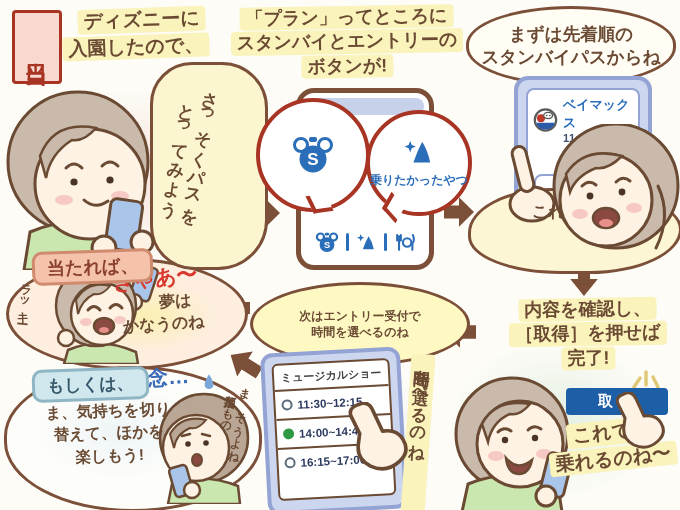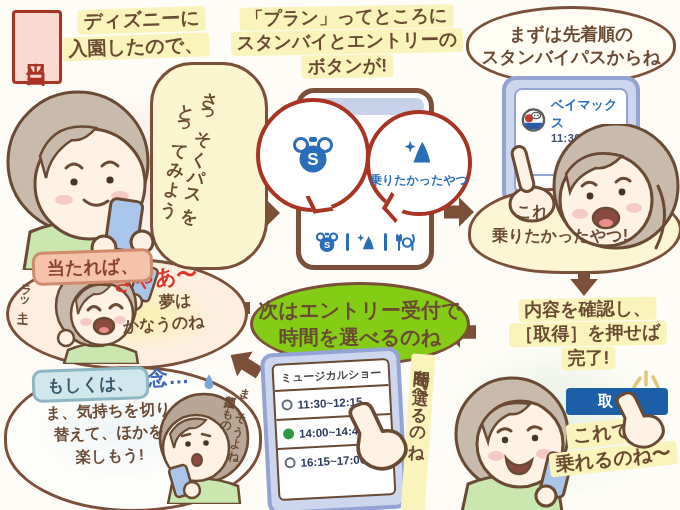--- a/index.html
+++ b/index.html
@@ -128,21 +128,21 @@
   </div>
   <div class="ctail" style="left:384px;top:198px;transform:rotate(120deg) skewX(-18deg);"></div>
 
   <div class="arr" style="left:444px;top:196px;width:30px;height:32px;"></div>
 
   <div class="oval" style="left:466px;top:6px;width:204px;height:74px;border-radius:50%/48%;background:#fffdf4;font-size:17.5px;line-height:1.3;text-align:center;">
     <span>まずは先着順の</span>
     <span>スタンバイパスからね</span>
   </div>
 
-  <div class="abs" style="left:502px;top:76px;width:130px;height:122px;background:#cdd6ef;border:4px solid #93a3d4;border-radius:14px;">
+  <div class="abs" style="left:514px;top:76px;width:130px;height:122px;background:#cdd6ef;border:4px solid #93a3d4;border-radius:14px;">
     <div style="position:absolute;left:8px;right:8px;top:8px;bottom:8px;background:#fff;border:2.5px solid #93a3d4;border-radius:8px;overflow:hidden;">
       <div style="display:flex;align-items:center;gap:5px;padding:6px 4px 4px 5px;">
         <svg width="28" height="28" viewBox="0 0 28 28">
           <circle cx="14" cy="14" r="12" fill="#fff" stroke="#5a5a5a" stroke-width="2.5"></circle>
           <path d="M3.5 17 a11 11 0 0 0 21 0 Z" fill="#2a5aa8"></path>
           <circle cx="9" cy="12" r="4.5" fill="#c0392b"></circle>
           <ellipse cx="17" cy="9" rx="5" ry="3.5" fill="#fdfdfd" stroke="#555" stroke-width="1.5"></ellipse>
           <circle cx="15.5" cy="9" r="0.8" fill="#333"></circle>
             <circle cx="19" cy="9" r="0.8" fill="#333"></circle>
         </svg>
@@ -167,22 +167,21 @@
     <path d="M94 62 q7 -7 14 -1" stroke="#6a4a33" stroke-width="3" fill="none" stroke-linecap="round"></path>
     <path d="M128 58 q7 -7 14 -1" stroke="#6a4a33" stroke-width="3" fill="none" stroke-linecap="round"></path>
     <circle cx="102" cy="72" r="3.4" fill="#4a3428"></circle>
       <circle cx="134" cy="68" r="3.4" fill="#4a3428"></circle>
     <ellipse cx="92" cy="90" rx="8" ry="5" fill="#f7c9c4"></ellipse>
       <ellipse cx="146" cy="84" rx="8" ry="5" fill="#f7c9c4"></ellipse>
     <ellipse cx="118" cy="94" rx="13" ry="10" fill="#8a4a42" stroke="#6a4a33" stroke-width="2.5"></ellipse>
     <ellipse cx="118" cy="99" rx="7" ry="4" fill="#e89089"></ellipse>
   </svg>
   <div class="abs z4" style="left:492px;top:200px;font-size:16px;line-height:1.5;">
-    <div style="margin-left:24px;">これ</div>
-    <div>乗りたかったやつ!</div>
+    <div style="margin-left:40px;">これ</div>
   </div>
 
   <div class="arr" style="left:567px;top:264px;width:34px;height:30px;transform:rotate(90deg);"></div>
 
   <div class="abs z4" style="left:494px;top:298px;width:188px;text-align:center;font-size:18px;transform:rotate(-1deg);">
     <div><span class="cap">内容を確認し、</span></div>
     <div style="margin-top:1px;"><span class="cap">［取得］を押せば</span></div>
     <div style="margin-top:1px;"><span class="cap">完了!</span></div>
   </div>
 
@@ -213,21 +212,21 @@
     <circle cx="96" cy="120" r="10" fill="#fdf2e3" stroke="#6a4a33" stroke-width="3"></circle>
   </svg>
 
   <div class="abs z4" style="left:548px;top:420px;font-size:19px;transform:rotate(-6deg);">
     <div><span class="cap" style="margin-left:20px;">これで</span></div>
     <div style="margin-top:2px;"><span class="cap">乗れるのね〜</span></div>
   </div>
 
   <div class="arr" style="left:444px;top:315px;width:32px;height:34px;transform:rotate(180deg);"></div>
 
-  <div class="oval" style="left:250px;top:282px;width:214px;height:78px;border-radius:50%/50%;background:#84cc16;font-size:20px;line-height:1.35;">
+  <div class="oval" style="left:250px;top:282px;width:214px;height:78px;border-radius:50%/50%;background:#fef9c3;font-size:12px;line-height:1.35;">
     <span>次はエントリー受付で</span>
     <span>時間を選べるのね</span>
   </div>
 
   <div class="abs z2" style="left:264px;top:350px;width:132px;height:154px;background:#cdd6ef;border:4px solid #93a3d4;border-radius:12px;transform:rotate(-3deg);">
     <div style="position:absolute;left:7px;right:7px;top:7px;bottom:10px;background:#fff;border:2.5px solid #6a4a33;border-radius:6px;overflow:hidden;">
       <div style="height:24px;display:flex;align-items:center;justify-content:center;font-size:11px;color:#454545;border-bottom:2.5px solid #6a4a33;">ミュージカルショー</div>
       <div class="timerow">
         <span class="dot"></span>
         <span style="font-size:11.5px;color:#2b3a5e;">11:30~12:15</span>

